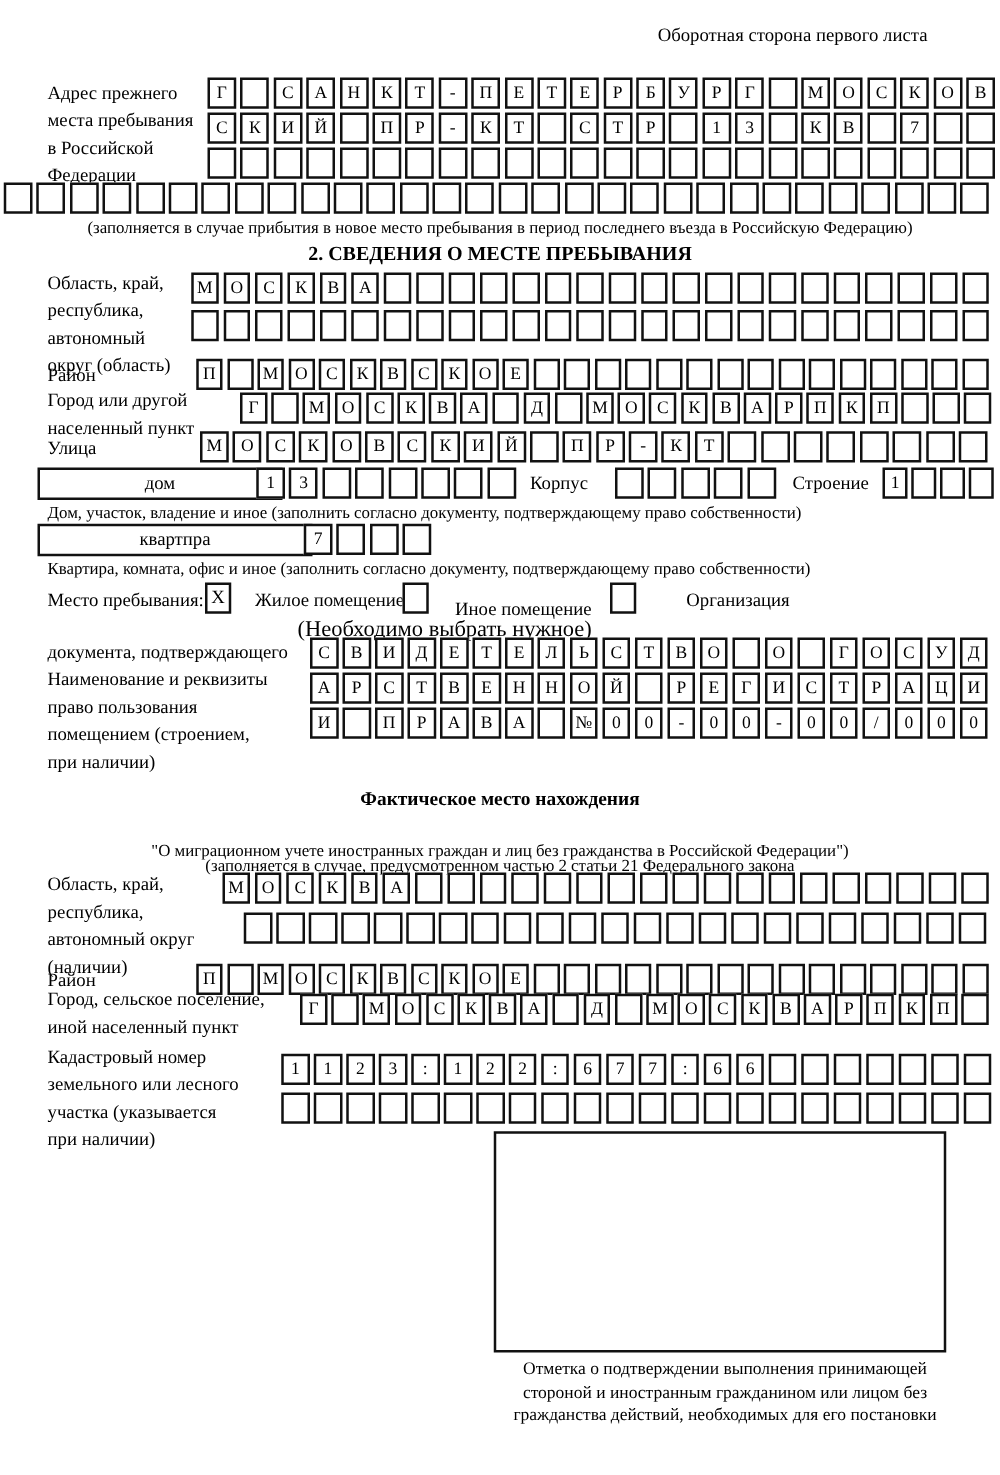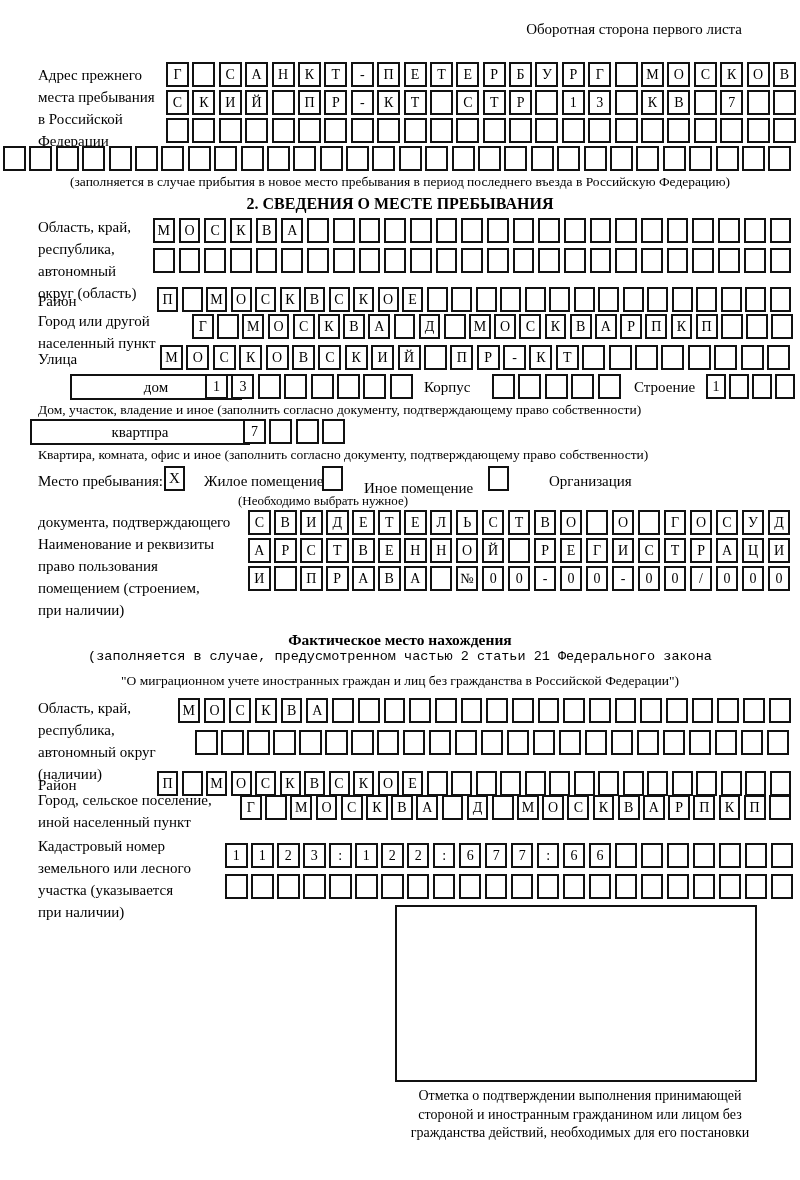--- a/index.html
+++ b/index.html
@@ -307,21 +307,21 @@
     <div class="cell"></div>
     <div class="cell"></div>
     <div class="cell"></div>
     <div class="cell"></div>
     <div class="cell"></div>
     <div class="cell"></div>
     <div class="cell"></div>
     <div class="cell"></div>
   </div>
 
-<div class="wbox" style="left:30px;top:374px;width:172px;margin-left:40px;">дом</div>
+<div class="wbox" style="left:30px;top:374px;width:196px;">дом</div>
 <div class="cr p26" style="left:205px;top:374px;">
     <div class="cell">1</div>
     <div class="cell">3</div>
     <div class="cell"></div>
     <div class="cell"></div>
     <div class="cell"></div>
     <div class="cell"></div>
     <div class="cell"></div>
     <div class="cell"></div>
   </div>
@@ -357,21 +357,21 @@
 </div>
 <div class="lbl" style="left:204px;top:470px;">Жилое помещение</div>
 <div class="chk" style="left:322px;top:466px;">
   <span></span>
 </div>
 <div class="lbl" style="left:364px;top:477px;">Иное помещение</div>
 <div class="chk" style="left:488px;top:466px;">
   <span></span>
 </div>
 <div class="lbl" style="left:549px;top:470px;">Организация</div>
-<div class="note" style="left:238px;top:493px;font-size:13px;">(Необходимо выбрать нужное)</div>
+<div class="note" style="left:238px;top:493px;font-size:18px;">(Необходимо выбрать нужное)</div>
 
 <div class="abs" style="left:38px;top:511px;">
   <div class="lbl" style="position:static">документа, подтверждающего</div>
   <div class="lbl" style="position:static">Наименование и реквизиты</div>
   <div class="lbl" style="position:static">право пользования</div>
   <div class="lbl" style="position:static">помещением (строением,</div>
   <div class="lbl" style="position:static">при наличии)</div>
 </div>
 <div class="cr p26s" style="left:248px;top:510px;">
     <div class="cell">С</div>
@@ -437,21 +437,21 @@
     <div class="cell">-</div>
     <div class="cell">0</div>
     <div class="cell">0</div>
     <div class="cell">/</div>
     <div class="cell">0</div>
     <div class="cell">0</div>
     <div class="cell">0</div>
   </div>
 
 <div class="lbl bold center" style="top:629px;font-size:15.5px;">Фактическое место нахождения</div>
-<div class="note center" style="top:649px;font-family:Liberation Mono, monospace;">(заполняется в случае, предусмотренном частью 2 статьи 21 Федерального закона</div>
+<div class="note center" style="top:685px;">(заполняется в случае, предусмотренном частью 2 статьи 21 Федерального закона</div>
 <div class="note center" style="top:673px;">"О миграционном учете иностранных граждан и лиц без гражданства в Российской Федерации")</div>
 
 <div class="abs" style="left:38px;top:697px;">
   <div class="lbl" style="position:static">Область, край,</div>
   <div class="lbl" style="position:static">республика,</div>
   <div class="lbl" style="position:static">автономный округ</div>
   <div class="lbl" style="position:static">(наличии)</div>
 </div>
 <div class="cr p25" style="left:178px;top:698px;">
     <div class="cell">М</div>

